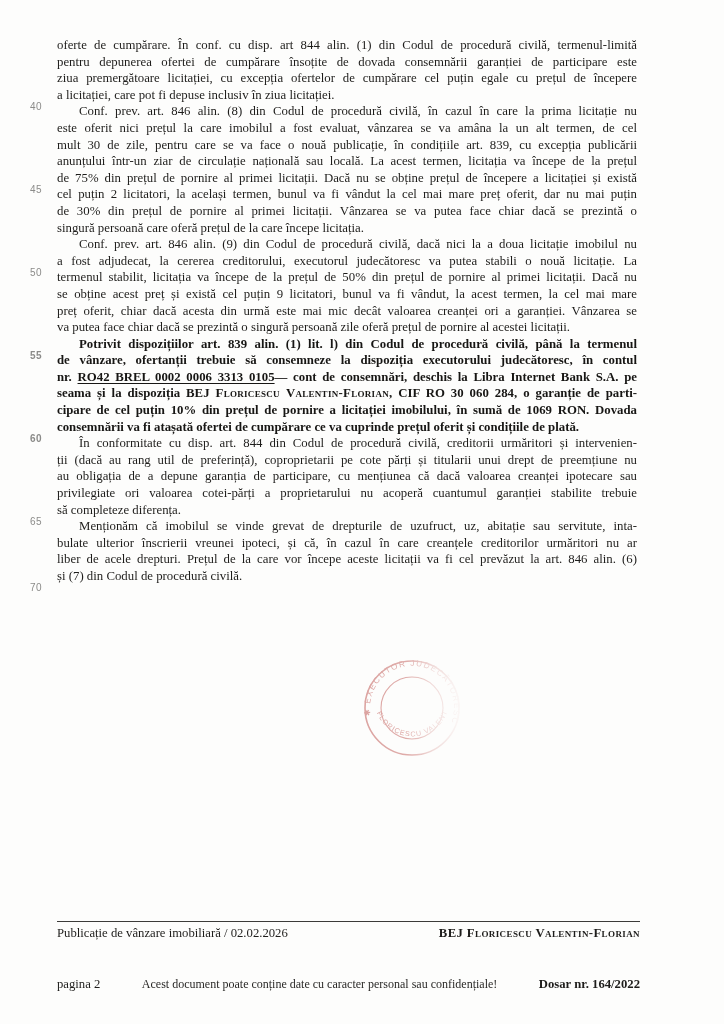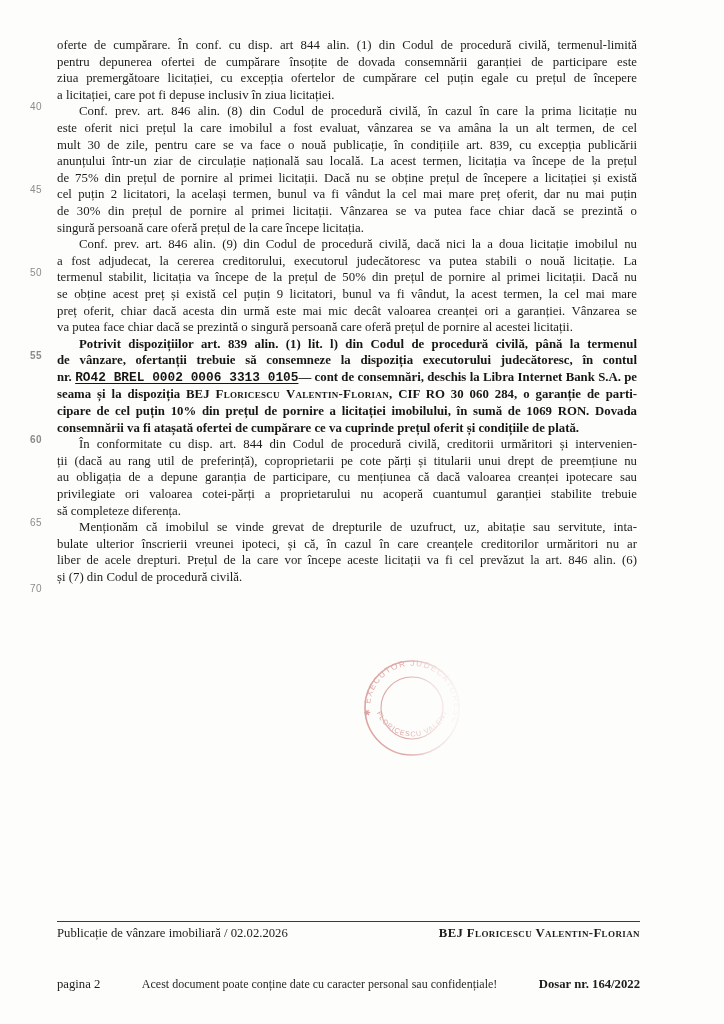--- a/index.html
+++ b/index.html
@@ -14,21 +14,21 @@
   }
   .line.pl{text-align-last:left;}
   .line.ind{padding-left:22px;}
   .para.bold .line{font-weight:bold;color:#171614;}
   .lineno{
     position:absolute;left:-27px;top:4px;width:20px;text-align:right;
     font-family:"Liberation Sans", sans-serif;font-size:10px;color:#8b8b89;
     letter-spacing:0.5px;
     margin-top:8px;
   }
-  .seg-u{text-decoration:underline;text-underline-offset:2px;font-family:Liberation Mono, monospace;}
+  .seg-u{text-decoration:underline;text-underline-offset:2px;}
   .seg-sc{font-variant:small-caps;letter-spacing:0.3px;}
   .signature{margin-top:12px;text-align:right;font-size:13px;line-height:18.5px;}
   .sig-name{font-variant:small-caps;letter-spacing:0.6px;}
   .stamp{position:absolute;left:352px;top:648px;width:120px;height:120px;}
   .footer{position:absolute;left:57px;top:921px;width:583px;border-top:1px solid #3c3b39;padding-top:3px;}
   .footer-row1{display:flex;justify-content:space-between;align-items:baseline;font-size:12.7px;line-height:16px;}
   .footer-office{font-weight:bold;font-variant:small-caps;letter-spacing:0.4px;}
   .footer-row2{display:grid;grid-template-columns:auto 1fr auto;align-items:baseline;font-size:12.7px;line-height:17px;margin-top:35px;}
   .footer-note{font-size:12px;text-align:center;color:#2a2927;}
   .footer-dossier{font-weight:bold;}
@@ -53,21 +53,21 @@
         <div class="line">cel puțin 2 licitatori, la același termen, bunul va fi vândut la cel mai mare preț oferit, dar nu mai puțin</div>
         <div class="line">de 30% din prețul de pornire al primei licitații. Vânzarea se va putea face chiar dacă se prezintă o</div>
         <div class="line pl">singură persoană care oferă prețul de la care începe licitația.</div>
       </div>
       <div class="para">
         <div class="line ind">Conf. prev. art. 846 alin. (9) din Codul de procedură civilă, dacă nici la a doua licitație imobilul nu</div>
         <div class="line">a fost adjudecat, la cererea creditorului, executorul judecătoresc va putea stabili o nouă licitație. La<span class="lineno">50</span></div>
         <div class="line">termenul stabilit, licitația va începe de la prețul de 50% din prețul de pornire al primei licitații. Dacă nu</div>
         <div class="line">se obține acest preț și există cel puțin 9 licitatori, bunul va fi vândut, la acest termen, la cel mai mare</div>
         <div class="line">preț oferit, chiar dacă acesta din urmă este mai mic decât valoarea creanței ori a garanției. Vânzarea se</div>
-        <div class="line pl">va putea face chiar dacă se prezintă o singură persoană care oferă prețul de pornire al acestei licitații.</div>
+        <div class="line pl">va putea face chiar dacă se prezintă o singură persoană zile oferă prețul de pornire al acestei licitații.</div>
       </div>
       <div class="para bold">
         <div class="line ind">Potrivit dispozițiilor art. 839 alin. (1) lit. l) din Codul de procedură civilă, până la termenul<span class="lineno">55</span></div>
         <div class="line">de vânzare, ofertanții trebuie să consemneze la dispoziția executorului judecătoresc, în contul</div>
         <div class="line"><span class="">nr. </span><span class="seg-u ">RO42 BREL 0002 0006 3313 0105</span><span class="">— cont de consemnări, deschis la Libra Internet Bank S.A. pe</span></div>
         <div class="line"><span class="">seama și la dispoziția BEJ </span><span class="seg-sc">Floricescu Valentin-Florian</span><span class="">, CIF RO 30 060 284, o garanție de parti-</span></div>
         <div class="line">cipare de cel puțin 10% din prețul de pornire a licitației imobilului, în sumă de 1069 RON. Dovada</div>
         <div class="line pl">consemnării va fi atașată ofertei de cumpărare ce va cuprinde prețul oferit și condițiile de plată.<span class="lineno">60</span></div>
       </div>
       <div class="para">

